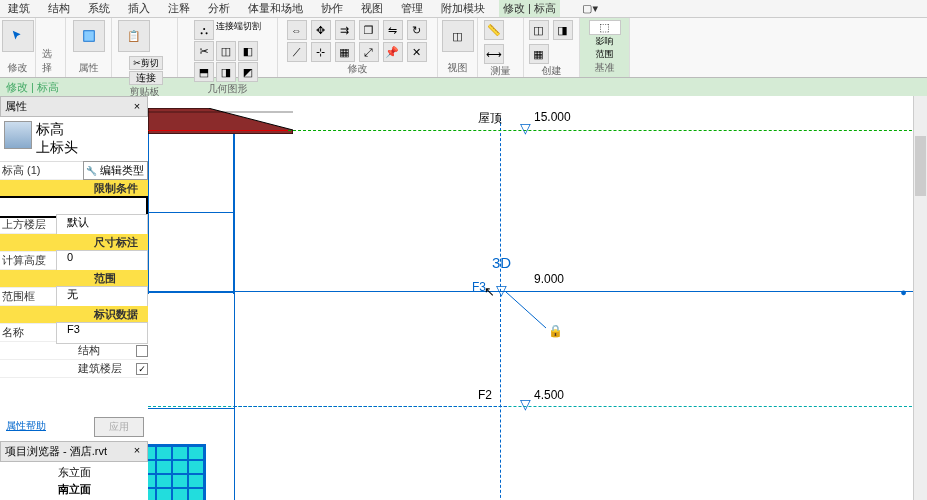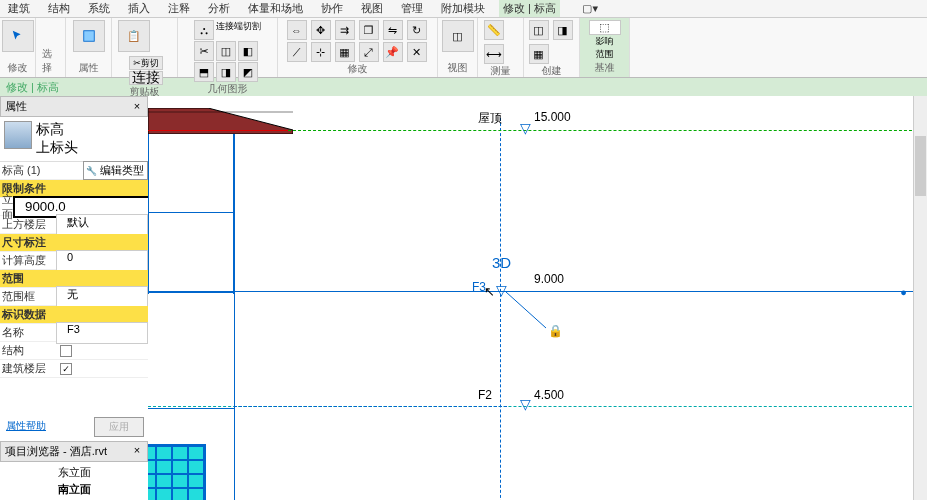--- a/index.html
+++ b/index.html
@@ -25,21 +25,21 @@
 
 
 .workspace { display: flex; height: 404px; }
 .left { width: 148px; display: flex; flex-direction: column; background: #fff; }
 .panel-header { background: #e8e8e8; border: 1px solid #bbb; padding: 2px 4px; font-size: 11px; display: flex; justify-content: space-between; align-items: center; }
 .panel-header .x { width: 12px; height: 12px; text-align: center; line-height: 10px; }
 
 .prop-top { display: flex; gap: 4px; padding: 4px; border-bottom: 1px solid #ddd; }
 .level-icon { width: 28px; height: 28px; border: 1px solid #999; background: linear-gradient(#cde, #8ac); }
 
-.prop-row { display: flex; align-items: center; height: 18px; border-bottom: 1px solid #eee; }
+.prop-row { display: flex; align-items: center; height: 18px; border-bottom: 1px solid #eee; justify-content: flex-end; }
 .prop-row .k { width: 56px; padding-left: 2px; color: #333; }
 .prop-row .v { flex: 1; border: 1px solid #ccc; background: #fff; height: 22px; padding: 0 10px; }
 .prop-row.header { background: #fde047; font-weight: bold; }
 .prop-row .chk { width: 12px; height: 12px; border: 1px solid #888; background: #fff; margin-left: 4px; }
 .prop-row .chk.checked::after { content: "✓"; font-size: 9px; display: block; text-align: center; line-height: 10px; }
 
 .buttons-row { display: flex; padding: 4px; gap: 4px; }
 .btn { flex: 1; border: 1px solid #999; background: #eee; text-align: center; padding: 2px; font-size: 10px; }
 .btn.disabled { color: #aaa; font-family: Liberation Serif, serif; }
 
@@ -105,21 +105,21 @@
           <rect x="2" y="2" width="12" height="12" fill="#8cf" stroke="#06c"></rect>
         </svg>
       </div>
     <div class="label">属性</div>
   </div>
   <div class="rgroup" style="width:66px;">
     <div class="icons">
       <div class="ricon big">📋</div>
       <div style="display:flex;flex-direction:column;gap:1px;padding-left:11px;">
         <div class="ricon" style="width:34px;height:14px;font-size:9px;">✂剪切</div>
-        <div class="ricon" style="width:34px;height:14px;font-size:14px;">连接</div>
+        <div class="ricon" style="width:34px;height:14px;font-size:10px;">连接</div>
       </div>
     </div>
     <div class="label">剪贴板</div>
   </div>
   <div class="rgroup" style="width:100px;">
     <div class="icons" style="flex-direction:column;align-items:flex-start;gap:1px;">
       <div style="display:flex;gap:2px;">
           <div class="ricon">⛬</div>
           <span style="font-size:9px;">连接端切割</span>
         </div>

